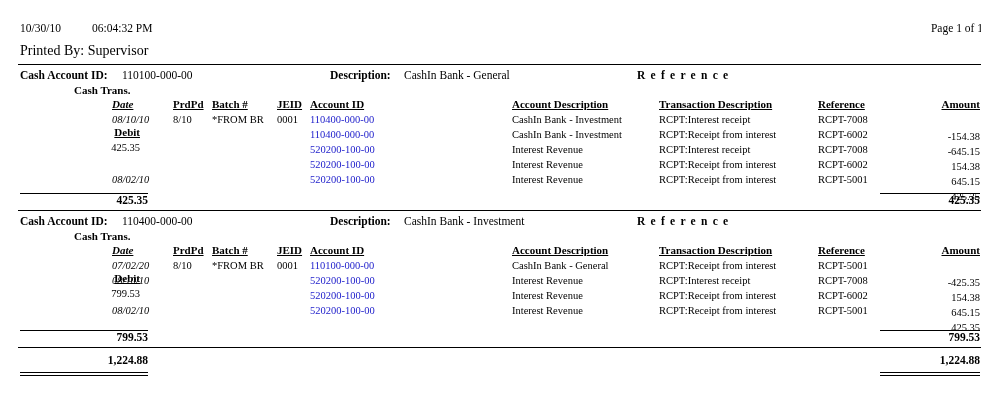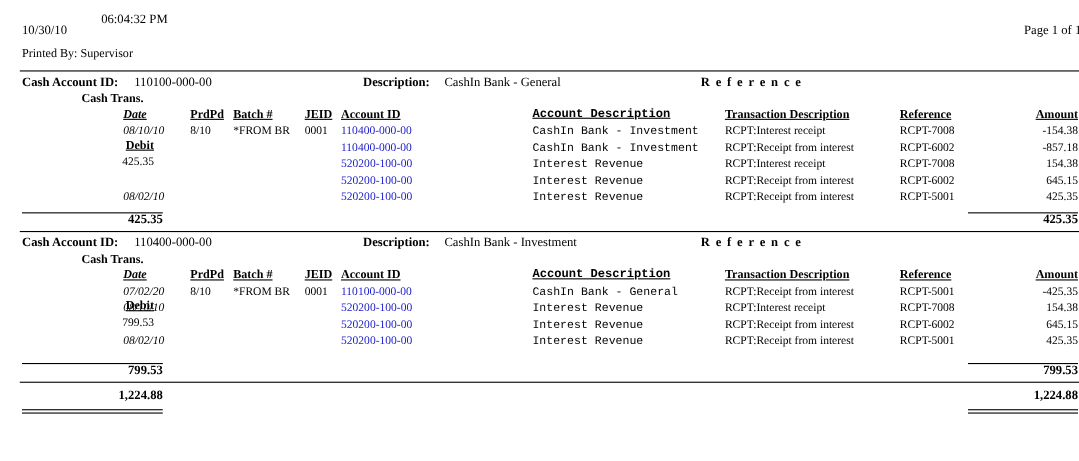--- a/index.html
+++ b/index.html
@@ -30,28 +30,28 @@
   }
   .hdr-date {
     position: absolute;
     left: 8px;
     top: 10px;
     font-size: 11.5px;
   }
   .hdr-time {
     position: absolute;
     left: 80px;
-    top: 0;
+    top: 10px;
     font-size: 11.5px;
   }
   .hdr-printedby {
     position: absolute;
     left: 8px;
     top: 31px;
-    font-size: 11px;
+    font-size: 14px;
   }
   .hdr-company {
     position: absolute;
     left: 0;
     right: 0;
     top: 9px;
     text-align: center;
     font-weight: bold;
     font-size: 12.5px;
   }
@@ -144,32 +144,32 @@
   }
   .u { text-decoration: underline; }
 
   
   .c-debit   { left: 68px;  width: 60px; text-align: right; margin-top: 28px; }
   .c-date    { left: 100px; font-style: italic; }
   .c-prdpd   { left: 161px; }
   .c-batch   { left: 200px; }
   .c-jeid    { left: 265px; }
   .c-acctid  { left: 298px; }
-  .c-acctdesc{ left: 472px; font-family: Liberation Mono, monospace; }
+  .c-acctdesc{ left: 500px; }
   .c-transdesc{ left: 647px; }
   .c-ref     { left: 806px; }
   .c-amount  { left: 868px; width: 100px; text-align: right; }
 
   .row {
     position: relative;
     height: 15px;
     font-size: 10.5px;
   }
   .row .c-debit { left: 60px; width: 68px; text-align: right; }
-  .row .c-amount { left: 868px; width: 100px; text-align: right; }
+  .row .c-amount { left: 868px; width: 100px; text-align: right; margin-top: 17px; }
   .blue { color: #2222cc; }
 
   
   .totalrule {
     position: relative;
     height: 1px;
     margin-top: 4px;
   }
   .totalrule .seg-left {
     position: absolute;
@@ -272,21 +272,21 @@
     <div class="row">
       <span class="c-debit"></span>
       <span class="c-date"></span>
       <span class="c-prdpd"></span>
       <span class="c-batch"></span>
       <span class="c-jeid"></span>
       <span class="c-acctid blue">110400-000-00</span>
       <span class="c-acctdesc">CashIn Bank - Investment</span>
       <span class="c-transdesc">RCPT:Receipt from interest</span>
       <span class="c-ref">RCPT-6002</span>
-      <span class="c-amount">-857.18</span>
+      <span class="c-amount">-645.15</span>
     </div>
     <div class="row">
       <span class="c-debit"></span>
       <span class="c-date"></span>
       <span class="c-prdpd"></span>
       <span class="c-batch"></span>
       <span class="c-jeid"></span>
       <span class="c-acctid blue">520200-100-00</span>
       <span class="c-acctdesc">Interest Revenue</span>
       <span class="c-transdesc">RCPT:Interest receipt</span>

